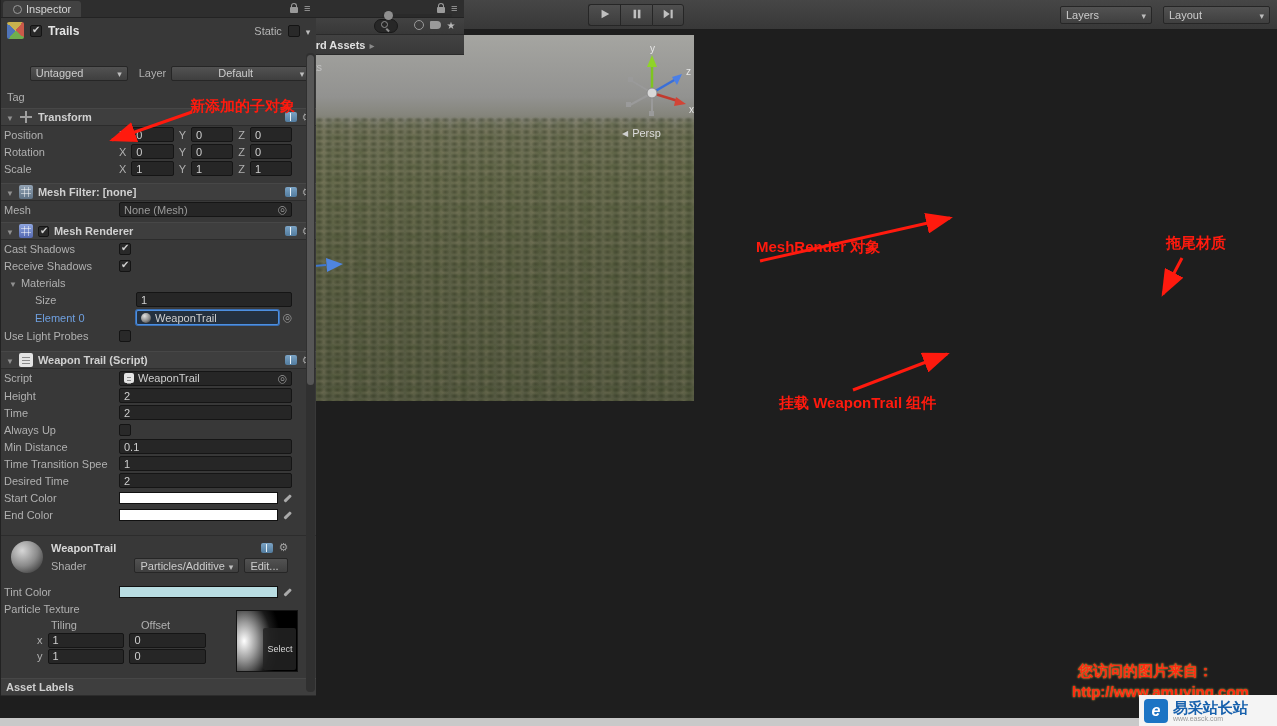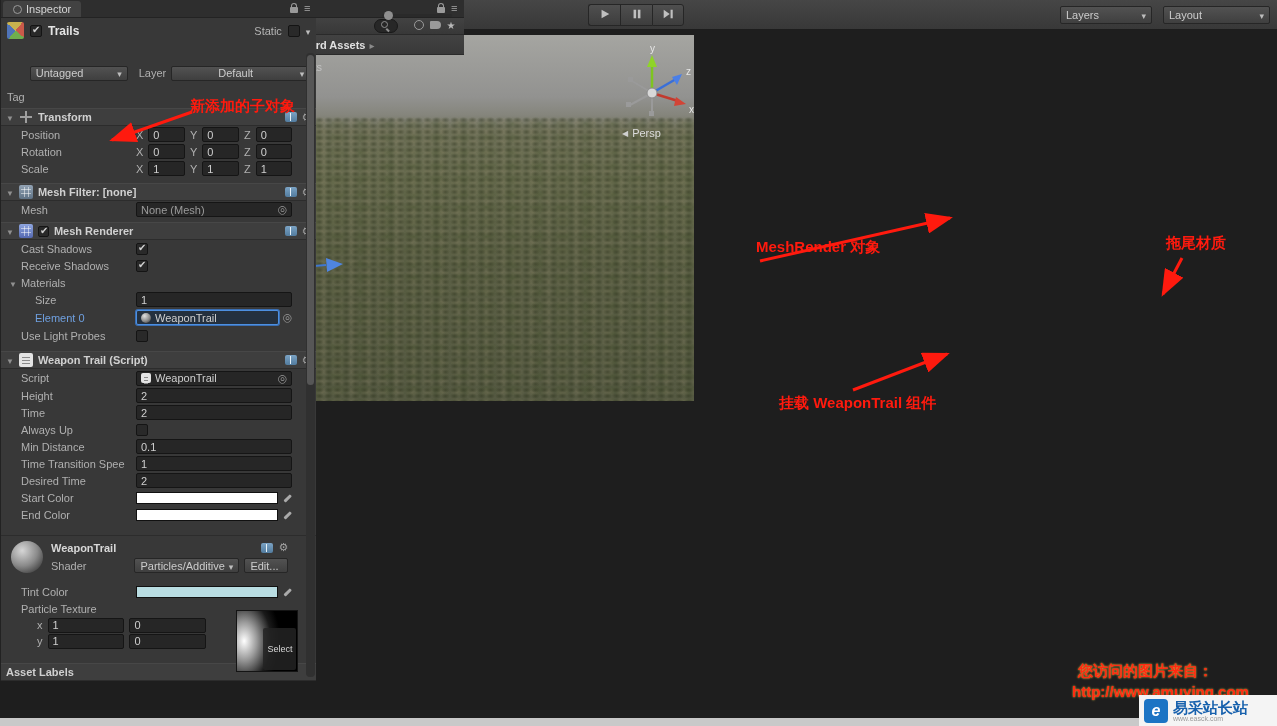--- a/index.html
+++ b/index.html
@@ -103,21 +103,21 @@
               display:flex; align-items:center; gap:4px; padding:0 8px; }
   .zoomslider { position:absolute; right:12px; bottom:18px; width:70px; height:3px; background:#2a2a2a;
                 border-radius:2px; }
   .zoomslider .thumb { position:absolute; left:2px; top:-3px; width:9px; height:9px; border-radius:50%; background:#8f8f8f; }
 
   
   #inspector-panel { left:958; top:31; width:319; height:695; background:#383838; border-left:1px solid #222; }
   .comp-header { height:18px; display:flex; align-items:center; gap:5px; padding:0 5px;
                  background:#3e3e3e; border-top:1px solid #474747; border-bottom:1px solid #2c2c2c;
                  font-weight:bold; color:#d0d0d0; }
-  .irow { height:17px; display:flex; align-items:center; padding:0 24px 0 20px; }
+  .irow { height:17px; display:flex; align-items:center; padding:0 24px 0 3px; }
   .ilabel { width:115px; flex:none; color:#b0b0b0; white-space:nowrap; overflow:hidden; }
   .axgrp { flex:1; display:flex; gap:5px; align-items:center; }
   .axl { color:#b0b0b0; }
   .axf { flex:1; }
   .fld.focus { border:1px solid #4d8fe0; box-shadow:0 0 0 1px #3a6fb4; background:#24303e; }
   .ci { width:14px; height:14px; flex:none; position:relative; border-radius:2px; }
   .ci-transform::before { content:""; position:absolute; left:1px; top:6px; width:12px; height:2px; background:#9f9f9f; }
   .ci-transform::after  { content:""; position:absolute; left:6px; top:1px; width:2px; height:12px; background:#9f9f9f; }
   .ci-meshfilter { background:linear-gradient(#93a3b4,#5f7386); }
   .ci-meshrenderer { background:linear-gradient(#8fa6e0,#5468b0); }
@@ -708,20 +708,24 @@
       </div>
     </div>
     <div class="irow" style="margin-top:10px;">
       <span class="ilabel">Tint Color</span>
       <div class="swatch" style="background-color: rgb(185, 221, 226);"></div>
       <span class="i-dropper" style="margin-left:4px;"></span>
     </div>
     <div class="irow">
       <span class="ilabel">Particle Texture</span>
     </div>
+    <div class="irow" style="height:15px; padding-left:50px;">
+      <span style="width:90px; color:#b0b0b0;">Tiling</span>
+      <span style="color:#b0b0b0;">Offset</span>
+    </div>
     <div class="irow" style="height:16px; padding-left:36px; padding-right:110px; gap:5px;">
       <span class="axl">x</span>
       <div class="fld" style="flex:1;">
           <span>1</span>
         </div>
       <div class="fld" style="flex:1;">
           <span>0</span>
         </div>
     </div>
     <div class="irow" style="height:16px; padding-left:36px; padding-right:110px; gap:5px; margin-bottom:14px;">

